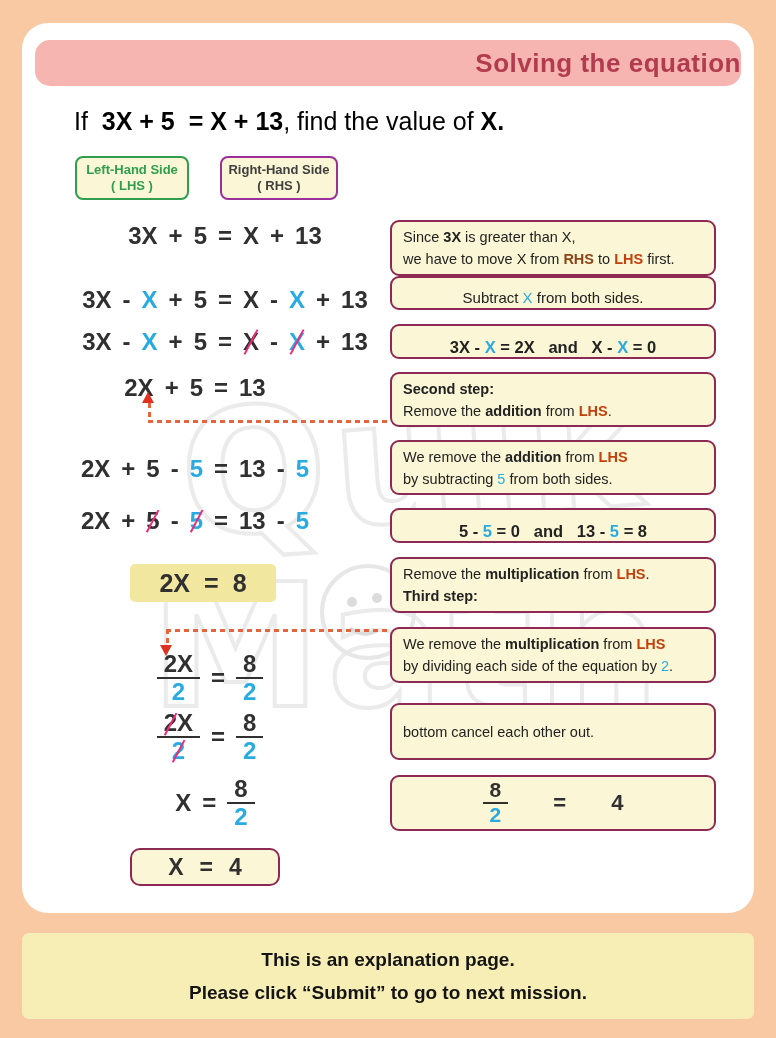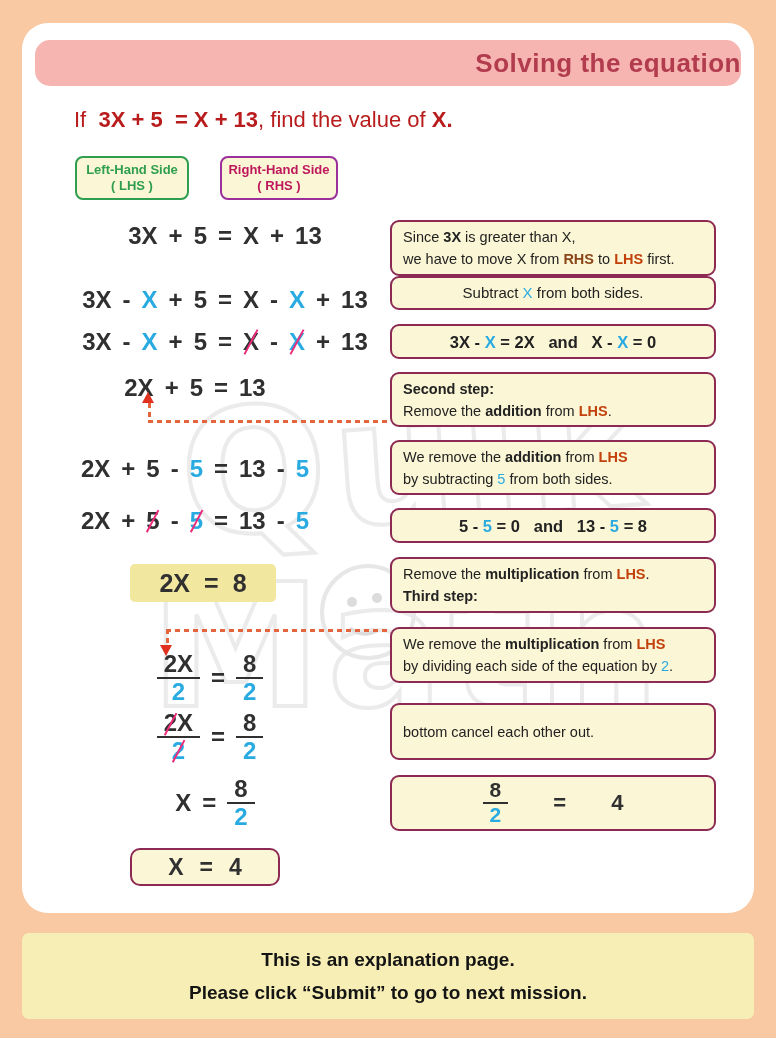--- a/index.html
+++ b/index.html
@@ -8,28 +8,28 @@
   #page{position:absolute;inset:0;width:776px;height:1038px;}
 
   
   #card{position:absolute;left:22px;top:23px;width:732px;height:890px;background:#ffffff;border-radius:26px;}
   #wm{position:absolute;left:0;top:0;width:776px;height:1038px;pointer-events:none;}
   #header{position:absolute;left:35px;top:40px;width:706px;height:46px;background:#f6b5b1;border-radius:15px;
           display:flex;align-items:center;justify-content:flex-end;}
   #title{font-size:26px;font-weight:700;color:#b23c4e;letter-spacing:.5px;}
 
   
-  #problem{position:absolute;left:74px;top:107px;font-size:22px;color:#b91c1c;white-space:pre;}
+  #problem{position:absolute;left:74px;top:107px;font-size:25px;color:#000000;white-space:pre;}
 
   
   .badge{position:absolute;top:156px;height:44px;border-radius:8px;background:#fbf6d5;
          display:flex;flex-direction:column;align-items:center;justify-content:center;
          font-weight:700;font-size:13px;line-height:16px;box-sizing:border-box;text-align:left;}
   #badge-lhs{left:75px;width:114px;border:2px solid #2f9e4e;color:#2f9e4e;}
-  #badge-rhs{left:220px;width:118px;border:2px solid #9b309b;color:#be185d;}
+  #badge-rhs{left:220px;width:118px;border:2px solid #9b309b;color:#404040;}
 
   
   .eq{position:absolute;display:flex;align-items:center;justify-content:center;gap:11px;
       font-weight:700;font-size:24px;color:#303030;height:32px;}
   #r1{top:220px;left:40px;width:370px;}
   #r2{top:284px;left:40px;width:370px;}
   #r3{top:326px;left:40px;width:370px;}
   #r4{top:372px;left:20px;width:350px;}
   #r5{top:453px;left:20px;width:350px;}
   #r6{top:505px;left:20px;width:350px;}
@@ -50,21 +50,21 @@
                  border-top:2.6px solid #ee2a7b;transform:rotate(-62deg);}
 
   .frac{display:inline-flex;flex-direction:column;align-items:center;line-height:1.08;}
   .frac .num{border-bottom:2.5px solid #303030;padding:0 7px;}
   .frac .den{padding:0 7px;}
 
   
   .xbox{position:absolute;left:390px;width:326px;background:#fbf6d5;border:2.5px solid #8c2a53;
         border-radius:9px;box-sizing:border-box;color:#222;font-size:14.5px;}
   .xbox.two{padding:6px 11px;display:flex;flex-direction:column;justify-content:center;gap:2px;}
-  .xbox.one{display:flex;align-items:center;justify-content:center;font-size:16.5px;font-weight:700;}
+  .xbox.one{display:flex;align-items:flex-end;justify-content:center;font-size:16.5px;font-weight:700;}
   .xbox.one.reg{font-weight:400;font-size:15px;}
   .box-line{white-space:pre;line-height:20px;}
   #b1{top:220px;height:56px;}
   #b2{top:276px;height:34px;}
   #b3{top:324px;height:35px;}
   #b4{top:372px;height:55px;}
   #b5{top:440px;height:55px;}
   #b6{top:508px;height:35px;}
   #b7{top:557px;height:56px;}
   #b8{top:627px;height:56px;}

